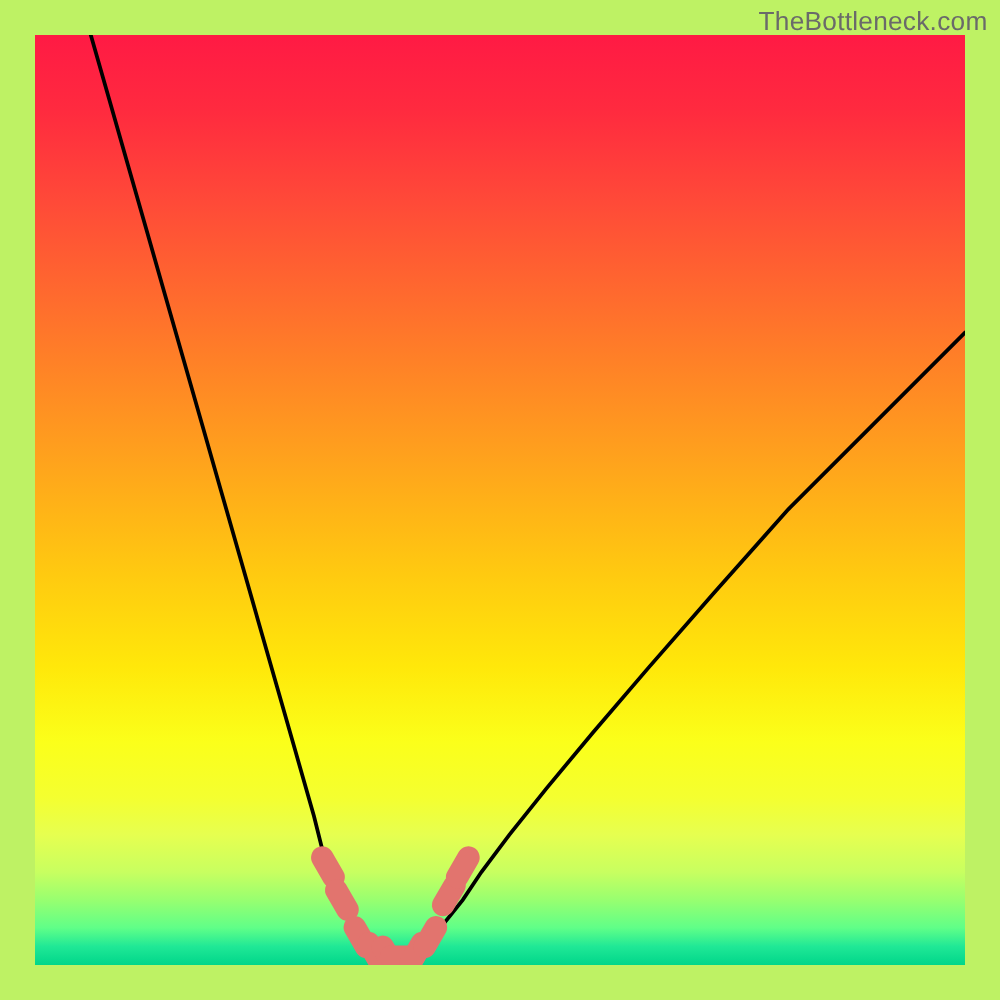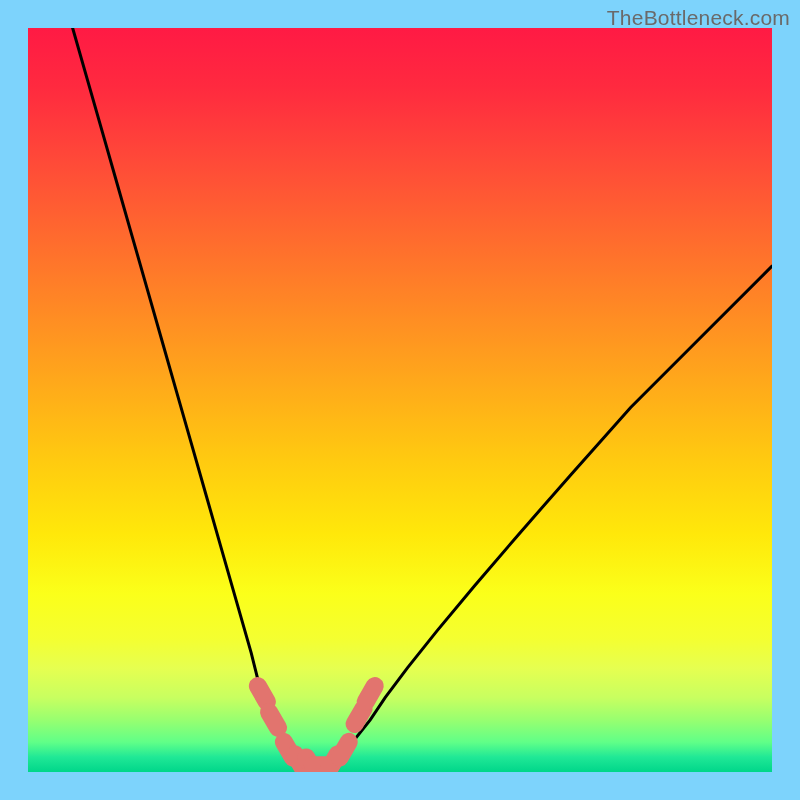--- a/index.html
+++ b/index.html
@@ -7,21 +7,21 @@
     padding: 0;
     width: 800px;
     height: 800px;
     background: #000;
     overflow: hidden;
     font-family: Arial, Helvetica, sans-serif;
   }
   .frame {
     position: absolute;
     inset: 0;
-    background: #7dd3fc;
+    background: #bef264;
     padding-left: 40px;
   }
   .plot-area {
     position: absolute;
     left: 28px;
     top: 28px;
     width: 744px;
     height: 744px;
     overflow: hidden;
   }

